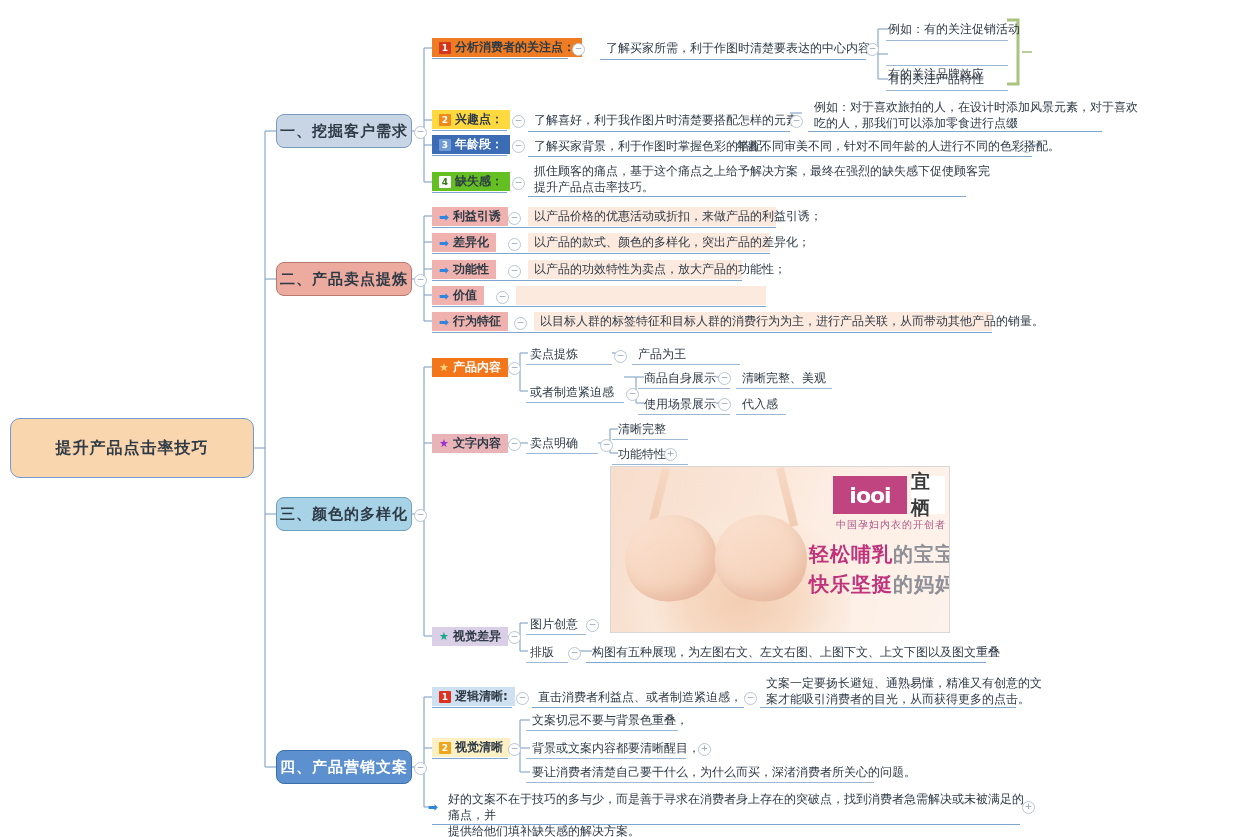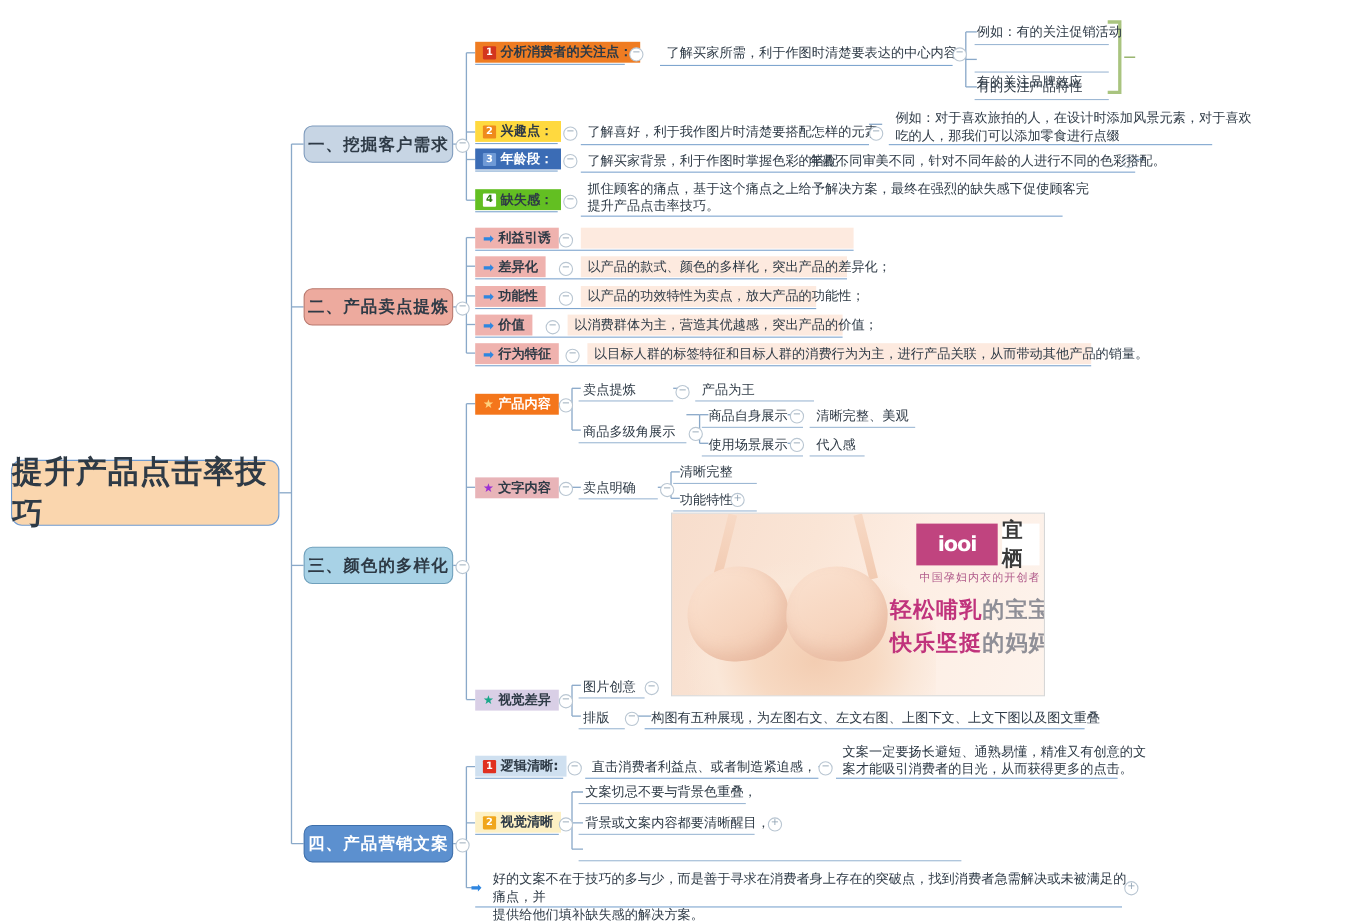--- a/index.html
+++ b/index.html
@@ -16,21 +16,21 @@
   
   .abs{position:absolute;box-sizing:border-box;}
 
   
   .central{
     left:10px;top:418px;width:244px;height:60px;
     background:#fad6ae;
     border:1.5px solid #6f9bd1;
     border-radius:10px;
     display:flex;align-items:center;justify-content:center;
-    font-size:28px;font-weight:bold;color:#2e3a46;
+    font-size:16px;font-weight:bold;color:#2e3a46;
     letter-spacing:1px;
   }
 
   
   .branch{
     height:34px;border-radius:8px;
     display:flex;align-items:center;justify-content:center;
     font-size:15px;font-weight:bold;color:#2e3a46;
     letter-spacing:1px;
     border:1.2px solid #7e9bbd;
@@ -106,21 +106,21 @@
     position:absolute;top:0;width:8px;height:60px;
     background:linear-gradient(#f7d9c5,#f2cbb2);
   }
   .adpic .strapL{left:44px;transform:rotate(14deg);}
   .adpic .strapR{left:172px;transform:rotate(-14deg);}
   .adpic .logobox{
     position:absolute;left:222px;top:9px;width:74px;height:38px;background:#c0447f;
     display:flex;align-items:center;justify-content:center;
   }
   .adpic .logotext{
-    font-family:"DejaVu Sans",sans-serif;color:#ffffff;font-size:19px;font-weight:bold;letter-spacing:-1px;
+    font-family:"DejaVu Sans",sans-serif;color:#ffffff;font-size:22px;font-weight:bold;letter-spacing:-1px;
   }
   .adpic .brand{
     position:absolute;left:300px;top:9px;width:34px;height:38px;background:#ffffff;
     display:flex;align-items:center;justify-content:center;
     font-size:19px;font-weight:bold;color:#3a3a3a;
   }
   .adpic .sub{
     position:absolute;left:224px;top:51px;width:112px;text-align:center;
     font-size:10px;color:#b05a8a;letter-spacing:1px;
   }
@@ -295,20 +295,21 @@
   <div class="ul" style="left:528px;top:196px;width:438px;"></div>
 
   <div class="abs" style="left:432px;top:207px;background:#efb2ae;">
     <span class="chip">
         <span class="ar">➡</span>
         <span>利益引诱</span>
       </span>
   </div>
   <div class="tgl" style="left:508px;top:212px;">−</div>
   <div class="abs" style="left:528px;top:207px;width:248px;height:19px;background:#fdeadf;"></div>
+  <div class="txt" style="left:534px;top:208px;">以产品价格的优惠活动或折扣，来做产品的利益引诱；</div>
   <div class="ul" style="left:432px;top:227px;width:344px;"></div>
 
   <div class="abs" style="left:432px;top:233px;background:#efb2ae;">
     <span class="chip">
         <span class="ar">➡</span>
         <span>差异化</span>
       </span>
   </div>
   <div class="tgl" style="left:508px;top:238px;">−</div>
   <div class="abs" style="left:528px;top:233px;width:242px;height:19px;background:#fdeadf;"></div>
@@ -327,21 +328,20 @@
   <div class="ul" style="left:432px;top:280px;width:310px;"></div>
 
   <div class="abs" style="left:432px;top:286px;background:#efb2ae;">
     <span class="chip">
         <span class="ar">➡</span>
         <span>价值</span>
       </span>
   </div>
   <div class="tgl" style="left:496px;top:291px;">−</div>
   <div class="abs" style="left:516px;top:286px;width:250px;height:19px;background:#fdeadf;"></div>
-  <div class="txt" style="left:522px;top:287px;">以消费群体为主，营造其优越感，突出产品的价值；</div>
   <div class="ul" style="left:432px;top:306px;width:334px;"></div>
 
   <div class="abs" style="left:432px;top:312px;background:#efb2ae;">
     <span class="chip">
         <span class="ar">➡</span>
         <span>行为特征</span>
       </span>
   </div>
   <div class="tgl" style="left:514px;top:317px;">−</div>
   <div class="abs" style="left:534px;top:312px;width:458px;height:19px;background:#fdeadf;"></div>
@@ -355,21 +355,21 @@
     </span>
   </div>
   <div class="tgl" style="left:508px;top:362px;">−</div>
 
   <div class="txt" style="left:530px;top:346px;">卖点提炼</div>
   <div class="ul thin" style="left:526px;top:364px;width:86px;"></div>
   <div class="tgl" style="left:614px;top:350px;">−</div>
   <div class="txt" style="left:638px;top:346px;">产品为王</div>
   <div class="ul thin" style="left:632px;top:364px;width:108px;"></div>
 
-  <div class="txt" style="left:530px;top:384px;">商品多级角展示</div>
+  <div class="txt" style="left:530px;top:384px;">或者制造紧迫感</div>
   <div class="ul thin" style="left:526px;top:402px;width:98px;"></div>
   <div class="tgl" style="left:626px;top:388px;">−</div>
 
   <div class="txt" style="left:644px;top:370px;">商品自身展示</div>
   <div class="ul thin" style="left:638px;top:388px;width:92px;"></div>
   <div class="tgl" style="left:718px;top:372px;">−</div>
   <div class="txt" style="left:742px;top:370px;">清晰完整、美观</div>
   <div class="ul thin" style="left:736px;top:388px;width:96px;"></div>
 
   <div class="txt" style="left:644px;top:396px;">使用场景展示</div>
@@ -447,20 +447,21 @@
     </span>
   </div>
   <div class="ul" style="left:432px;top:758px;width:76px;"></div>
   <div class="tgl" style="left:508px;top:743px;">−</div>
 
   <div class="txt" style="left:532px;top:712px;">文案切忌不要与背景色重叠，</div>
   <div class="ul thin" style="left:526px;top:730px;width:152px;"></div>
   <div class="txt" style="left:532px;top:740px;">背景或文案内容都要清晰醒目，</div>
   <div class="ul thin" style="left:526px;top:758px;width:160px;"></div>
   <div class="tgl" style="left:698px;top:743px;">+</div>
+  <div class="txt" style="left:532px;top:764px;">要让消费者清楚自己要干什么，为什么而买，深渚消费者所关心的问题。</div>
   <div class="ul thin" style="left:526px;top:782px;width:348px;"></div>
 
   <div class="txt" style="left:448px;top:791px;width:576px;">好的文案不在于技巧的多与少，而是善于寻求在消费者身上存在的突破点，找到消费者急需解决或未被满足的痛点，并
 提供给他们填补缺失感的解决方案。</div>
   <span class="chip" style="position:absolute;left:428px;top:797px;padding:0;">
       <span class="ar">➡</span>
     </span>
   <div class="ul" style="left:432px;top:824px;width:588px;"></div>
   <div class="tgl" style="left:1022px;top:801px;">+</div>
 

